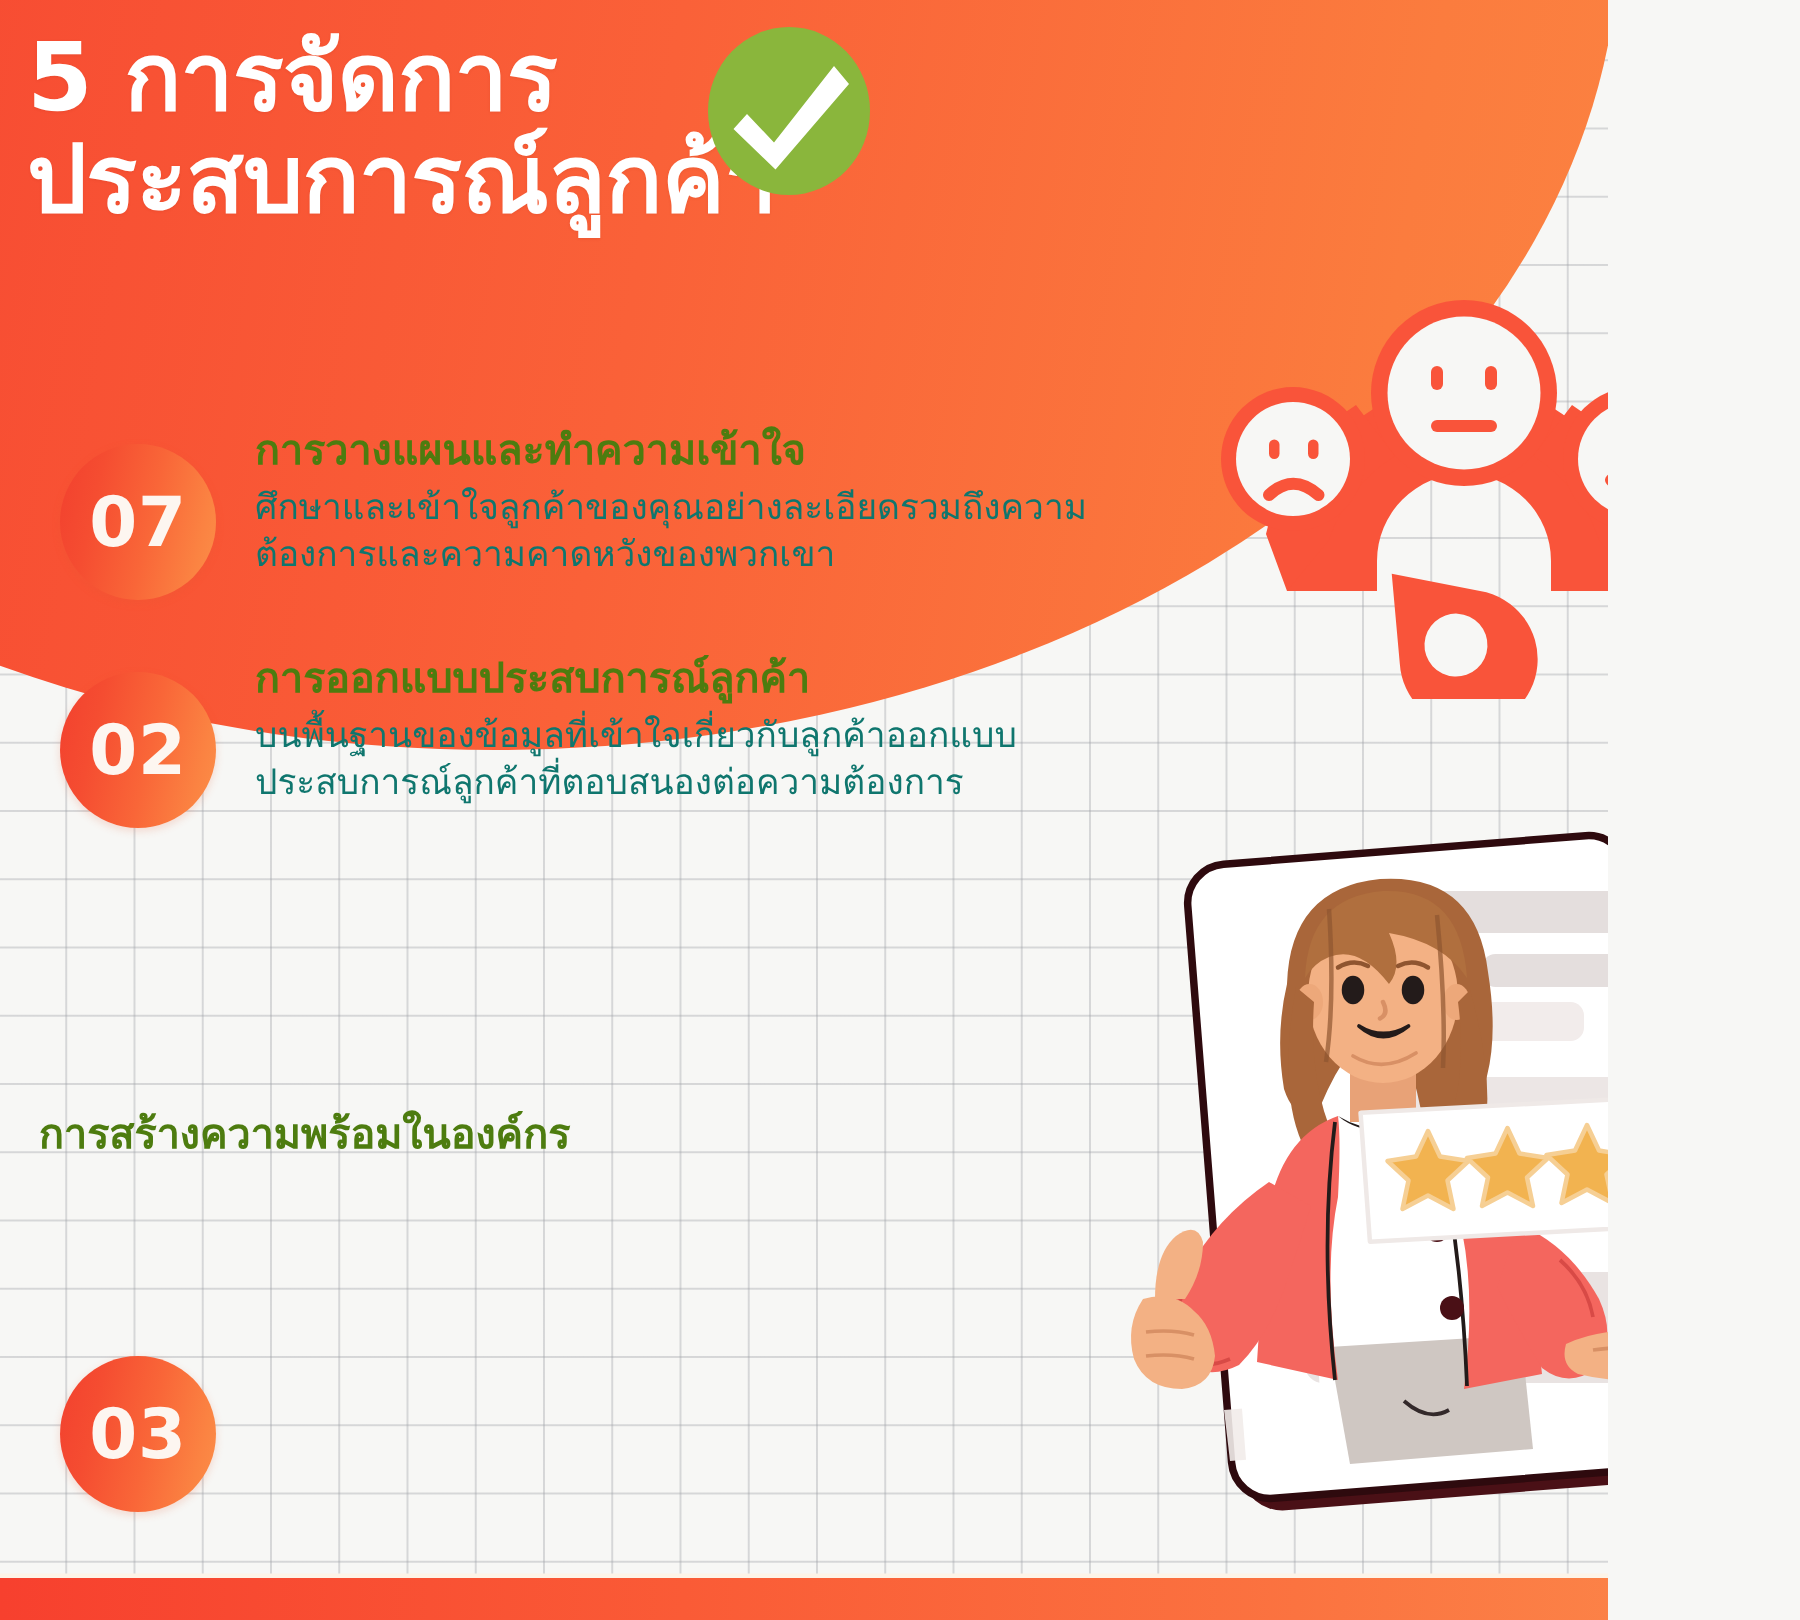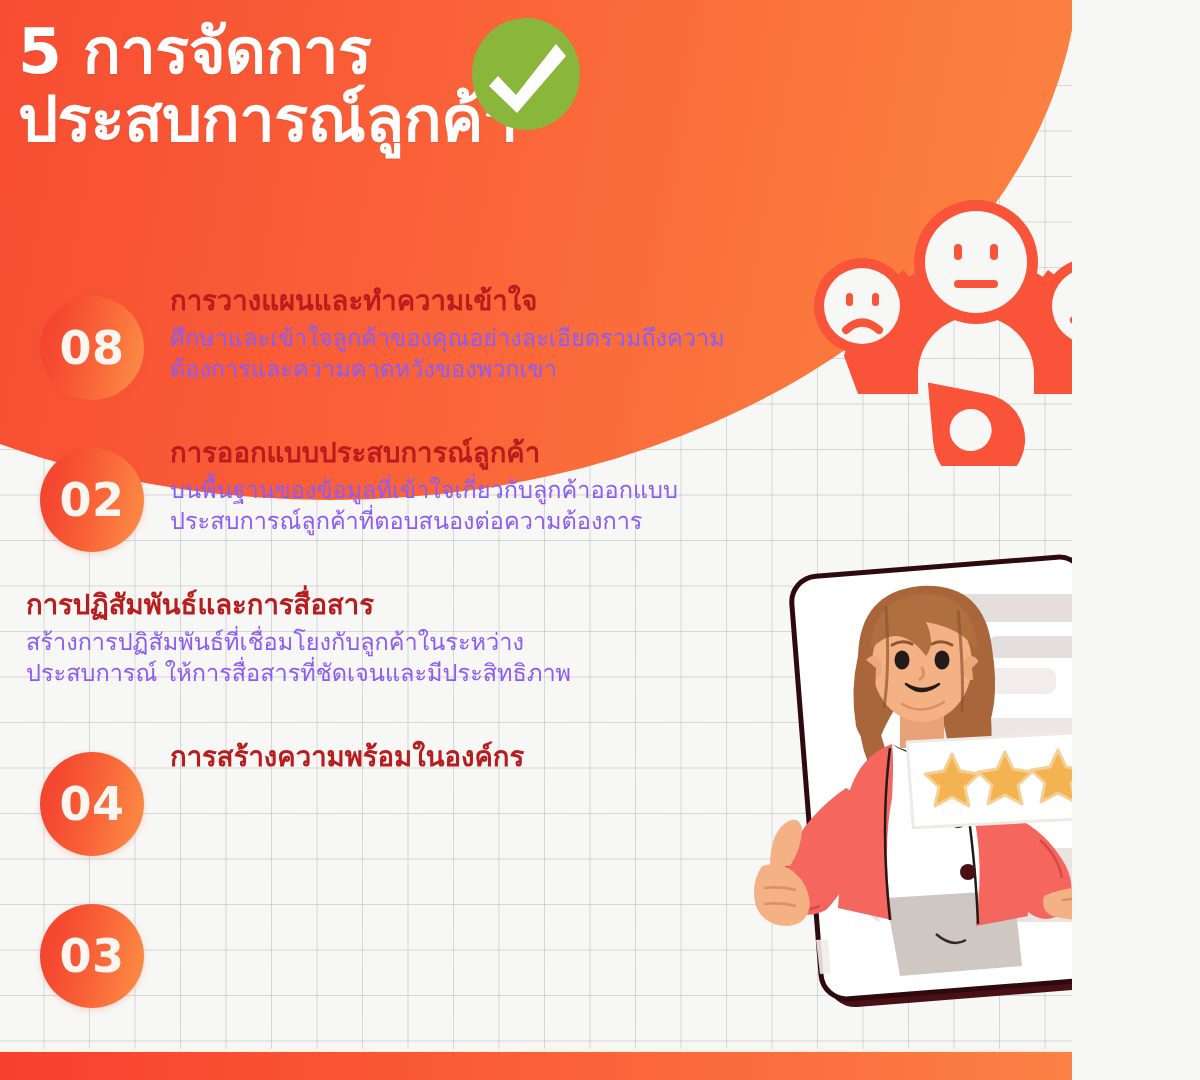--- a/index.html
+++ b/index.html
@@ -118,29 +118,29 @@
     align-items: center;
     justify-content: center;
     letter-spacing: 0.5px;
     box-shadow: 0 2px 6px rgba(230,90,50,0.20);
   }
   .item-text {
     padding-left: 26px;
     padding-top: 2px;
   }
   .item-title {
-    color: #b91c1c;
+    color: #4d7c0f;
     font-size: 27.5px;
     font-weight: 700;
     line-height: 1.2;
     margin: 0 0 6px 0;
     white-space: nowrap;
   }
   .item-desc {
-    color: #8b5cf6;
+    color: #0f766e;
     font-size: 23.5px;
     font-weight: 400;
     line-height: 1.32;
     margin: 0;
     white-space: pre-line;
   }
 
   
   .item { position: absolute; left: 0; width: 790px; }
   .i1 { top: 0px; }
@@ -196,47 +196,41 @@
   <div id="check-badge">
     <svg viewBox="0 0 112 112" width="112" height="112" aria-hidden="true">
       <ellipse cx="56" cy="56" rx="54" ry="56" fill="#8ab63c"></ellipse>
       <path d="M28 58 L46 77 L86 26 L96 38 L47 95 L19 68 Z" fill="#ffffff"></path>
     </svg>
   </div>
 
   <div id="list">
 
     <div class="item i1">
-      <div class="badge">08</div>
+      <div class="badge">07</div>
       <div class="item-text">
         <p class="item-title">การวางแผนและทำความเข้าใจ</p>
         <p class="item-desc">ศึกษาและเข้าใจลูกค้าของคุณอย่างละเอียดรวมถึงความ
 ต้องการและความคาดหวังของพวกเขา</p>
       </div>
     </div>
 
     <div class="item i2">
       <div class="badge">02</div>
       <div class="item-text">
         <p class="item-title">การออกแบบประสบการณ์ลูกค้า</p>
         <p class="item-desc">บนพื้นฐานของข้อมูลที่เข้าใจเกี่ยวกับลูกค้าออกแบบ
 ประสบการณ์ลูกค้าที่ตอบสนองต่อความต้องการ</p>
       </div>
     </div>
 
     <div class="item i3">
-      <div class="item-text">
-        <p class="item-title">การปฏิสัมพันธ์และการสื่อสาร</p>
-        <p class="item-desc">สร้างการปฏิสัมพันธ์ที่เชื่อมโยงกับลูกค้าในระหว่าง
-ประสบการณ์ ให้การสื่อสารที่ชัดเจนและมีประสิทธิภาพ</p>
-      </div>
     </div>
 
     <div class="item i4">
-      <div class="badge">04</div>
       <div class="item-text">
         <p class="item-title">การสร้างความพร้อมในองค์กร</p>
       </div>
     </div>
 
     <div class="item i5">
       <div class="badge">03</div>
     </div>
 
   </div>

